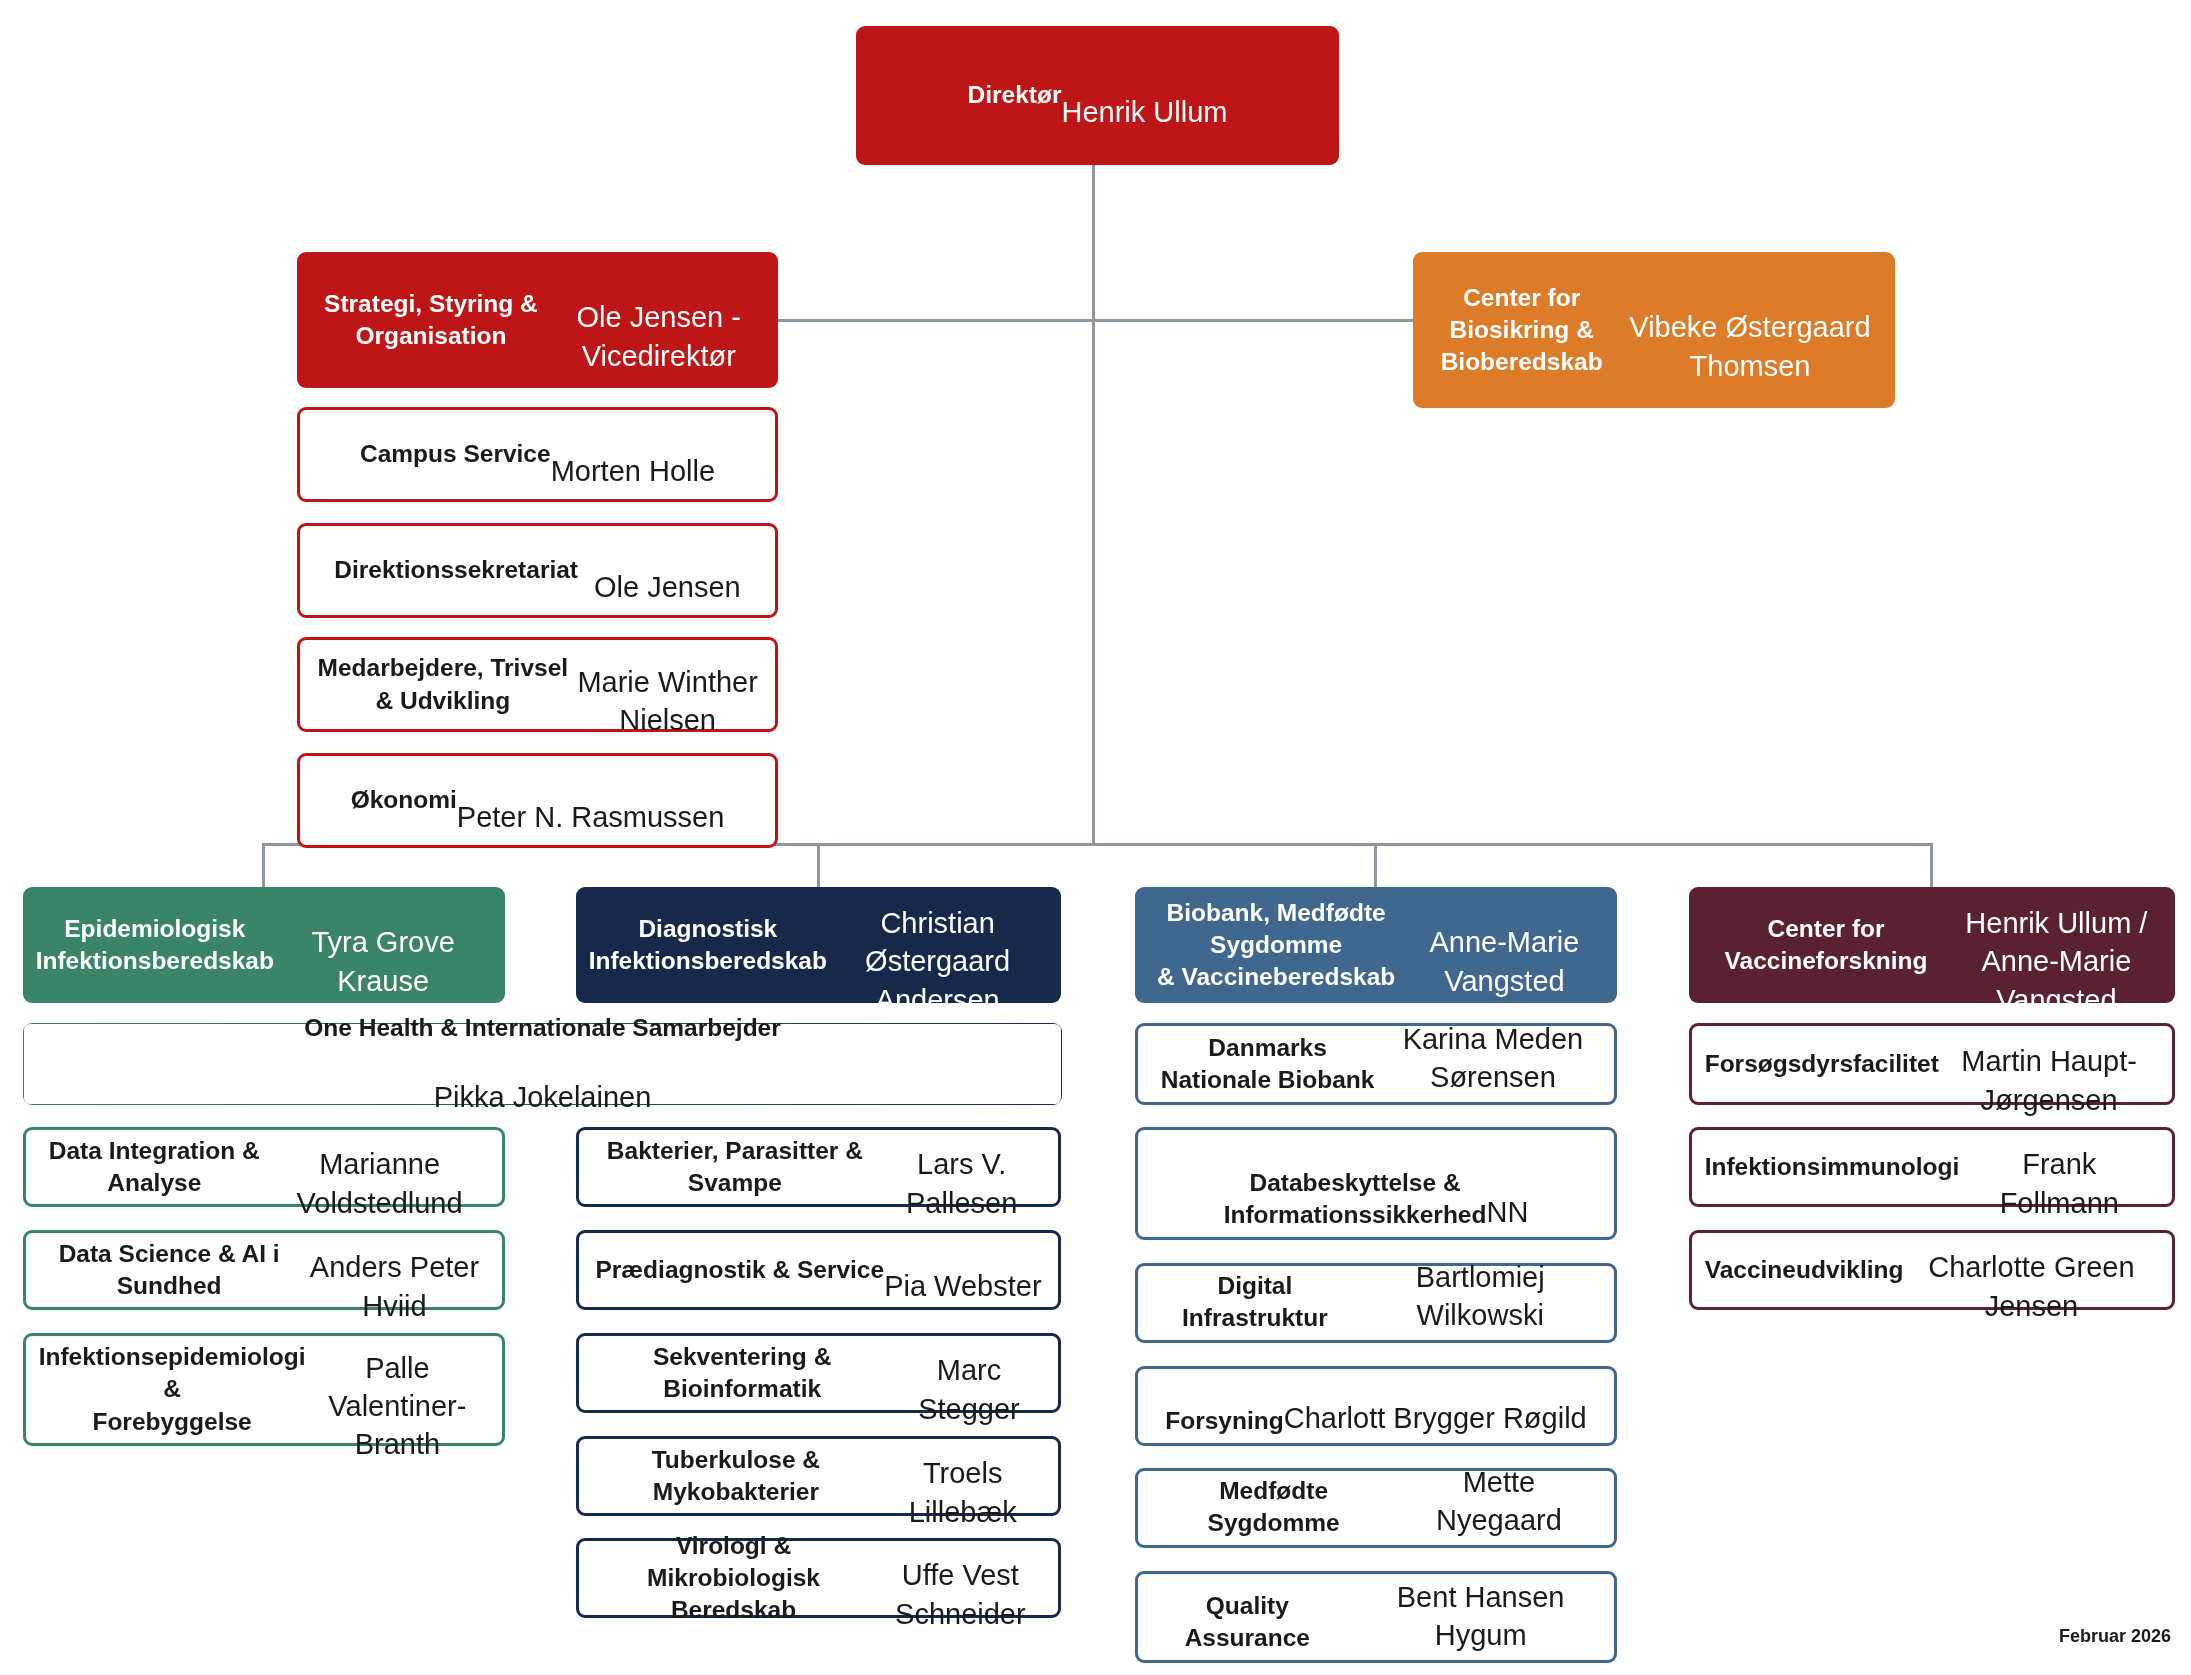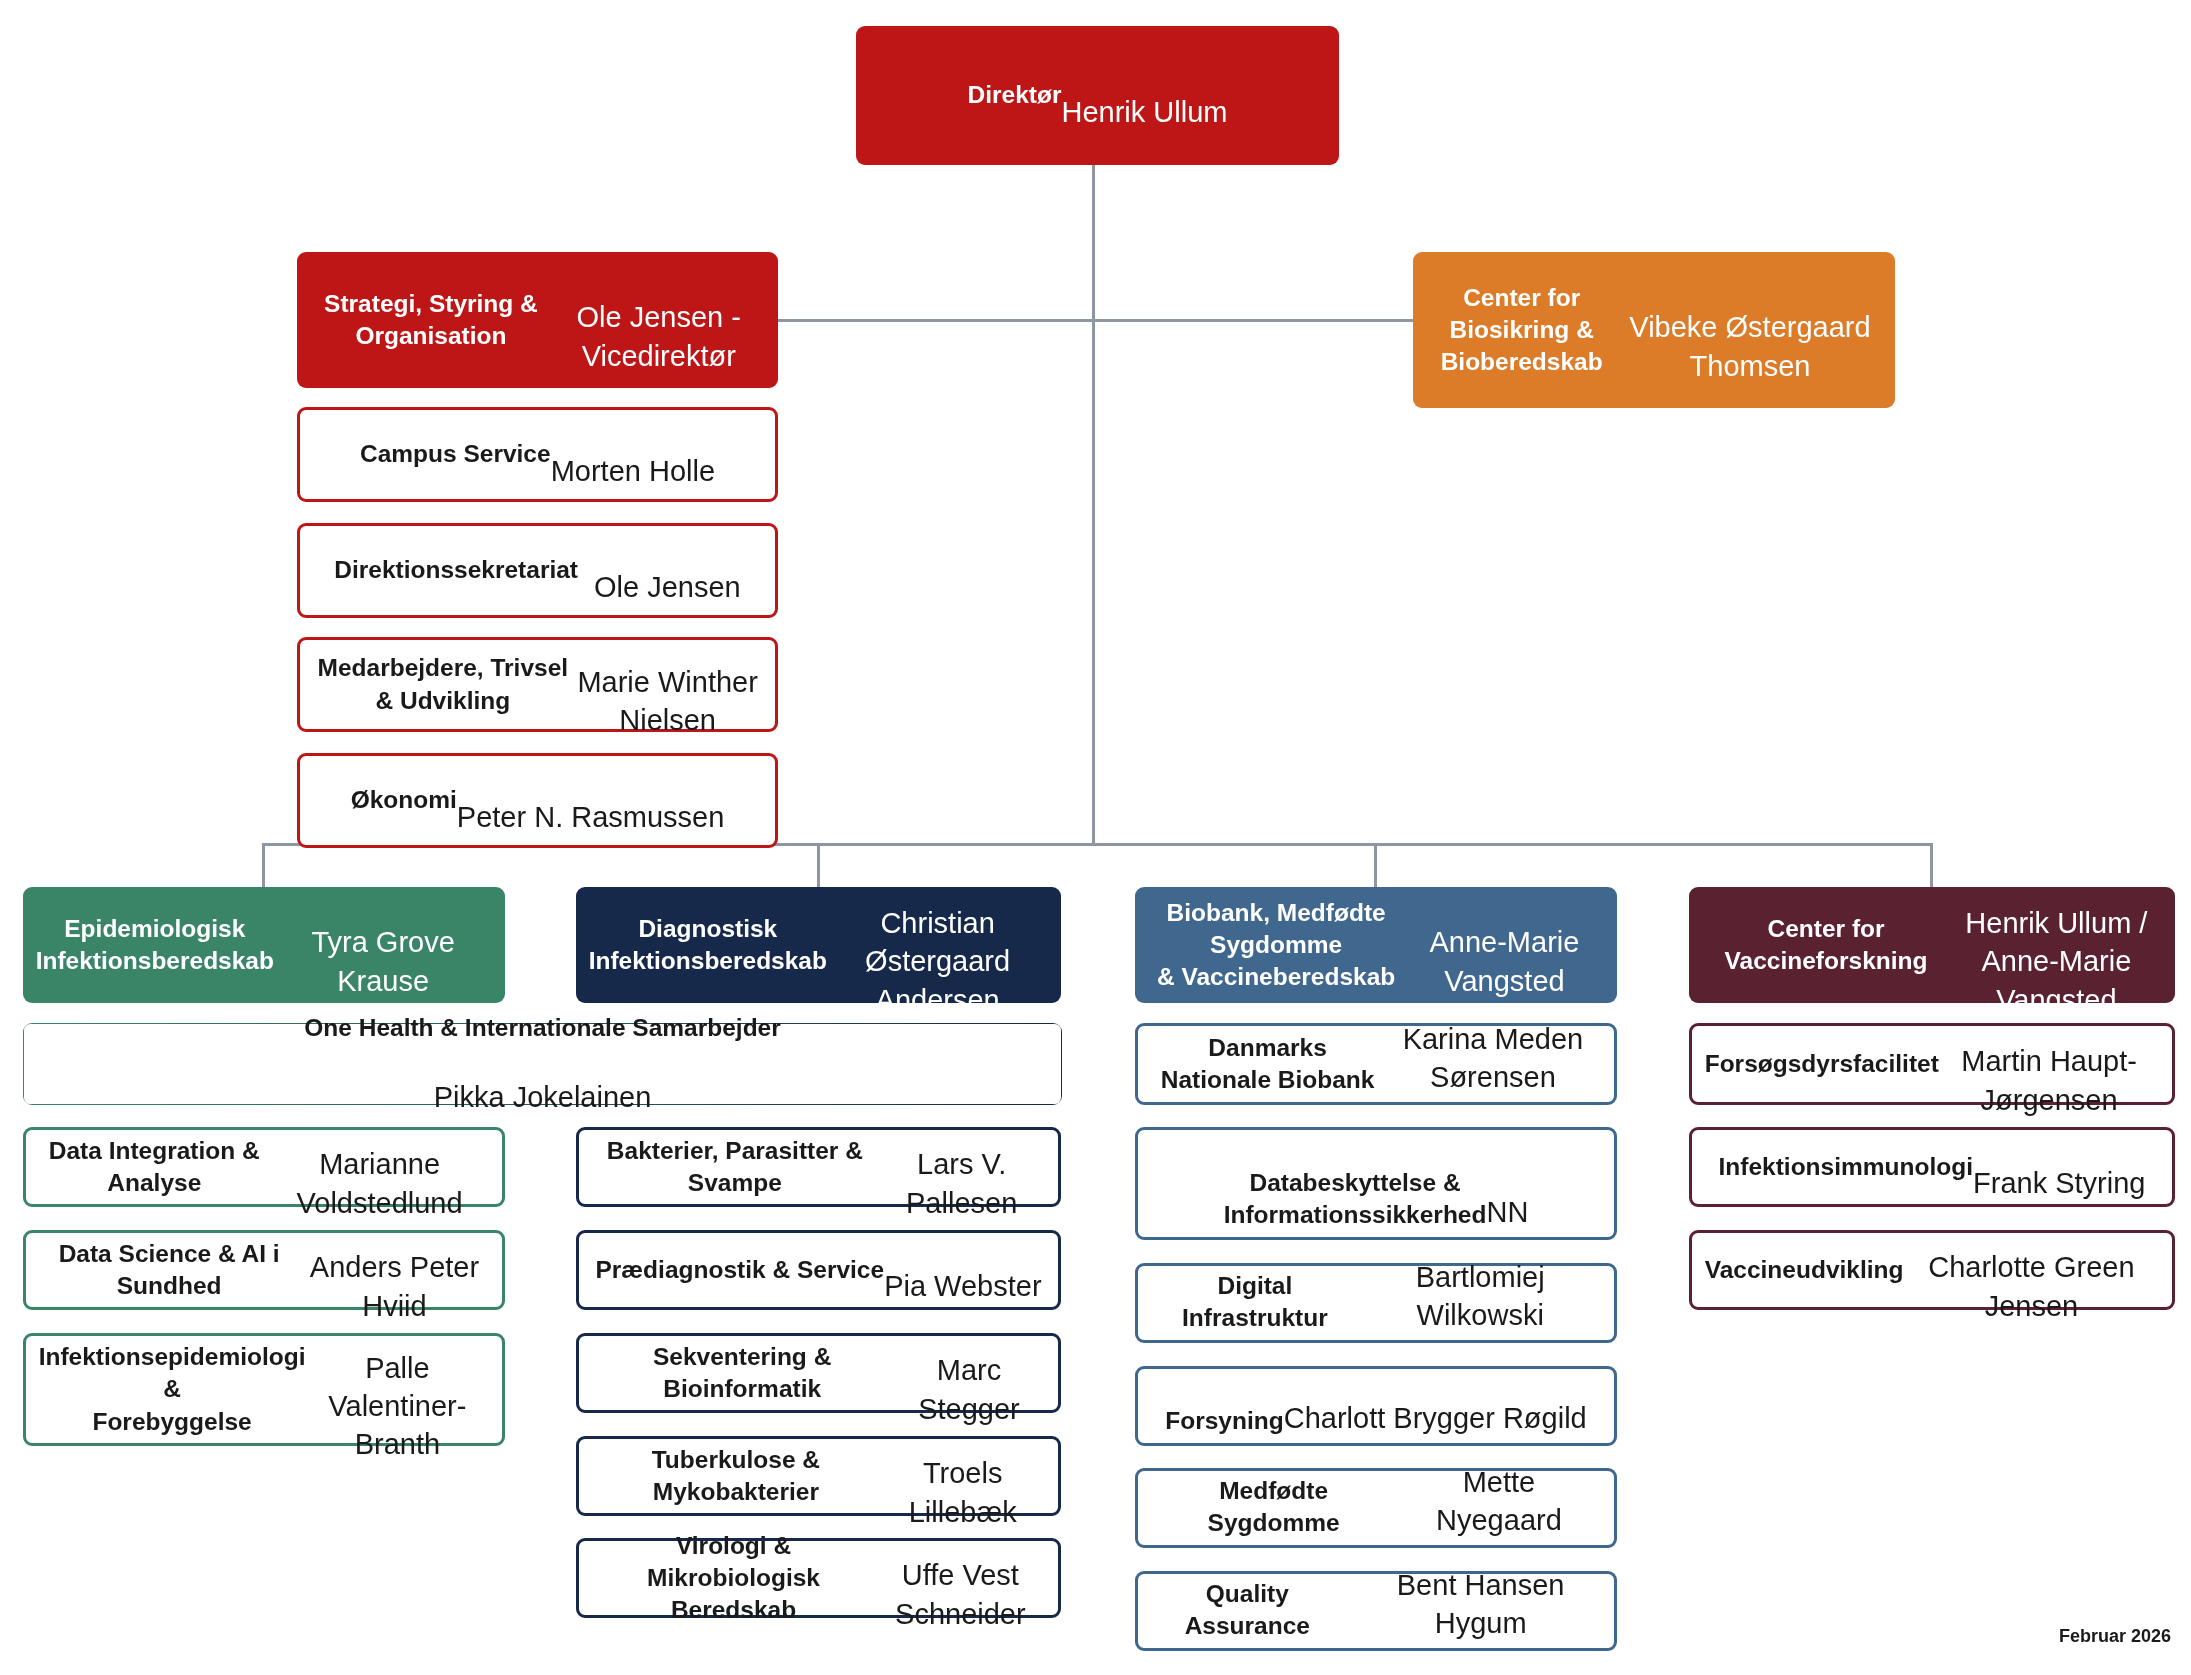--- a/index.html
+++ b/index.html
@@ -166,32 +166,32 @@
     <div class="name">Bartlomiej Wilkowski</div>
   </div>
   <div class="box outlined br-blue" style="left:1135px;top:1366px;width:482px;height:80px;">
     <div class="title">Forsyning</div>
     <div class="name">Charlott Brygger Røgild</div>
   </div>
   <div class="box outlined br-blue" style="left:1135px;top:1468px;width:482px;height:80px;">
     <div class="title">Medfødte Sygdomme</div>
     <div class="name">Mette Nyegaard</div>
   </div>
-  <div class="box outlined br-blue" style="left:1135px;top:1571px;width:482px;height:80px;gap:16px;">
+  <div class="box outlined br-blue" style="left:1135px;top:1571px;width:482px;height:92px;gap:16px;">
     <div class="title">Quality Assurance</div>
     <div class="name">Bent Hansen Hygum</div>
   </div>
 
   <div class="box outlined br-maroon" style="left:1689px;top:1023px;width:486px;height:82px;">
     <div class="title">Forsøgsdyrsfacilitet</div>
     <div class="name">Martin Haupt-Jørgensen</div>
   </div>
   <div class="box outlined br-maroon" style="left:1689px;top:1127px;width:486px;height:80px;">
     <div class="title">Infektionsimmunologi</div>
-    <div class="name">Frank Styring</div>
+    <div class="name">Frank Follmann</div>
   </div>
   <div class="box outlined br-maroon" style="left:1689px;top:1230px;width:486px;height:80px;">
     <div class="title">Vaccineudvikling</div>
     <div class="name">Charlotte Green Jensen</div>
   </div>
 
   <div class="date">Februar 2026</div>
 
 </div>
 

